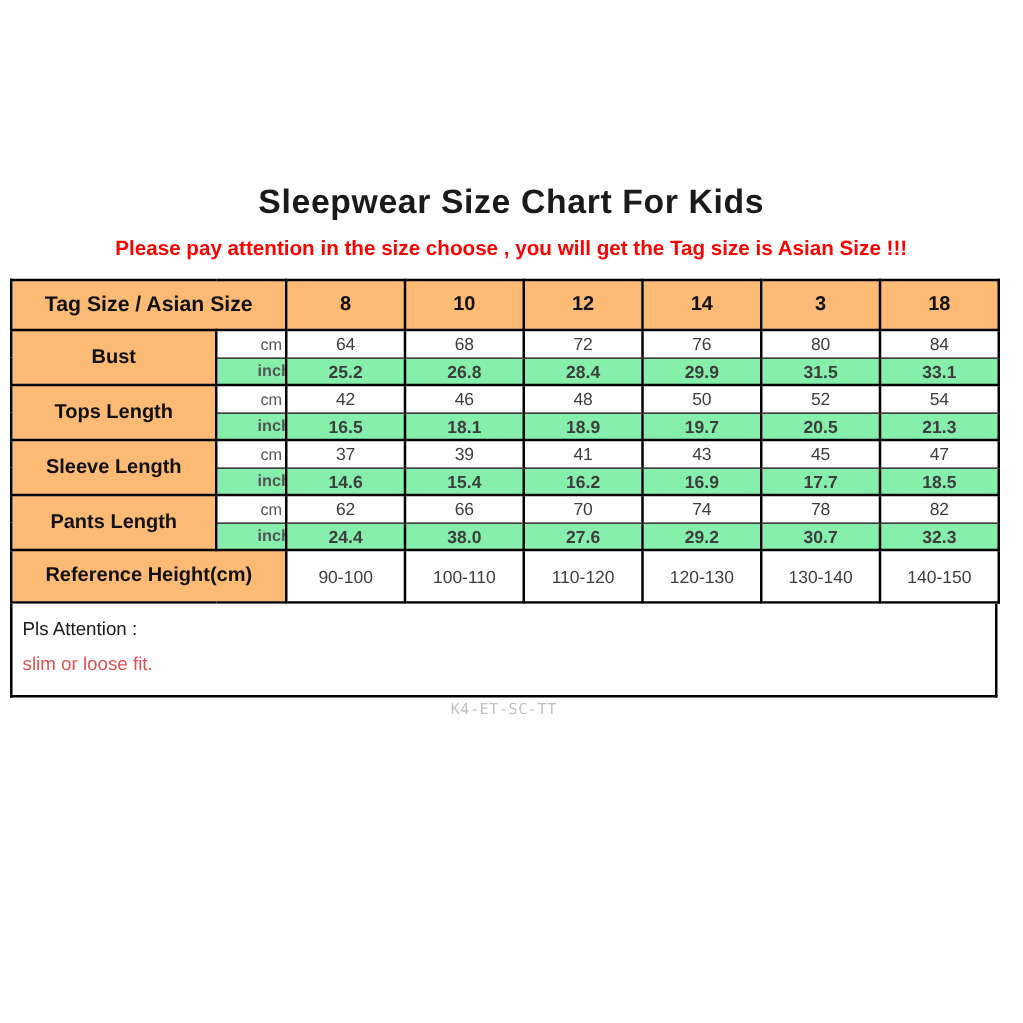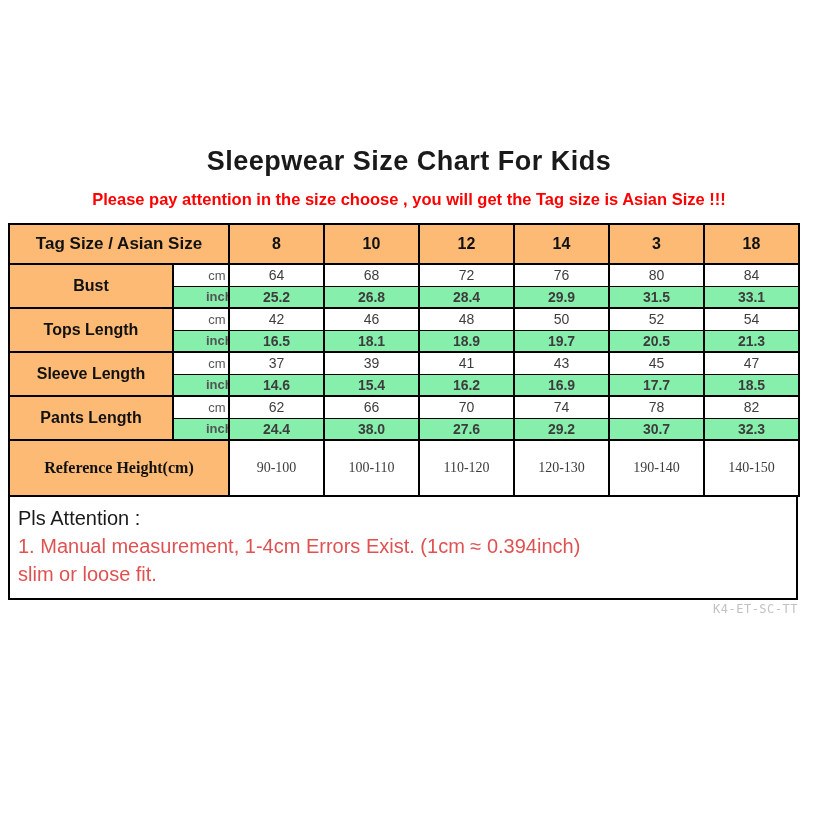--- a/index.html
+++ b/index.html
@@ -47,43 +47,43 @@
   .blue-bg   { background: #86efac; font-weight: bold; }
   tr.header-row td { height: 40px; font-size: 17px; font-weight: bold; color: #111; }
   tr.header-row td.size-cell { font-size: 16px; }
   td.row-label { font-size: 16px; font-weight: bold; color: #111; }
   tr.cm-row td, tr.inch-row td { height: 22px; }
   td.unit-cell { font-size: 13px; color: #555; padding-left: 32px; }
   td.val-cell  { font-size: 14px; color: #3d3d3d; }
   
   tr.cm-row td.thin-bottom { border-bottom-width: 1px; }
   tr.inch-row td.thin-top  { border-top-width: 1px; }
-  tr.ref-row td { height: 56px; font-family: Liberation Serif, serif; }
+  tr.ref-row td { height: 42px; }
   td.ref-label { font-size: 16px; font-weight: bold; color: #111; }
   td.ref-val   { font-size: 14px; color: #3d3d3d; }
   .notes-box {
     width: 790px;
     border: 2px solid #000;
     border-top: 0;
     padding: 7px 8px 10px 8px;
     background: #fff;
   }
   .notes-box .note-line {
-    font-size: 20px;
+    font-size: 15px;
     line-height: 28px;
     color: #e05252;
     white-space: nowrap;
   }
   .notes-box .note-heading {
     color: #1a1a1a;
   }
   .watermark {
     width: 790px;
     margin-left: 8px;
-    text-align: right;
+    text-align: center;
     font-family: "DejaVu Sans Mono", monospace;
     font-size: 12px;
     color: #c2c2c2;
     margin-top: 2px;
     letter-spacing: 0.5px;
   }
 </style>
 </head>
 <body>
 
@@ -193,26 +193,25 @@
       <td class="val-cell blue-bg thin-top">30.7</td>
       <td class="val-cell blue-bg thin-top">32.3</td>
     </tr>
 
     <tr class="ref-row">
       <td colspan="2" class="green-bg ref-label">Reference Height(cm)</td>
       <td class="ref-val">90-100</td>
       <td class="ref-val">100-110</td>
       <td class="ref-val">110-120</td>
       <td class="ref-val">120-130</td>
-      <td class="ref-val">190-140</td>
+      <td class="ref-val">130-140</td>
       <td class="ref-val">140-150</td>
     </tr>
   </tbody>
     </table>
 
   <div class="notes-box">
     <div class="note-line note-heading">Pls Attention :</div>
-    <div class="note-line">1. Manual measurement, 1-4cm Errors Exist.  (1cm ≈ 0.394inch)</div>
     <div class="note-line">slim or loose fit.</div>
   </div>
 </div>
 
 <div class="watermark">K4-ET-SC-TT</div>
 
 </body></html>

